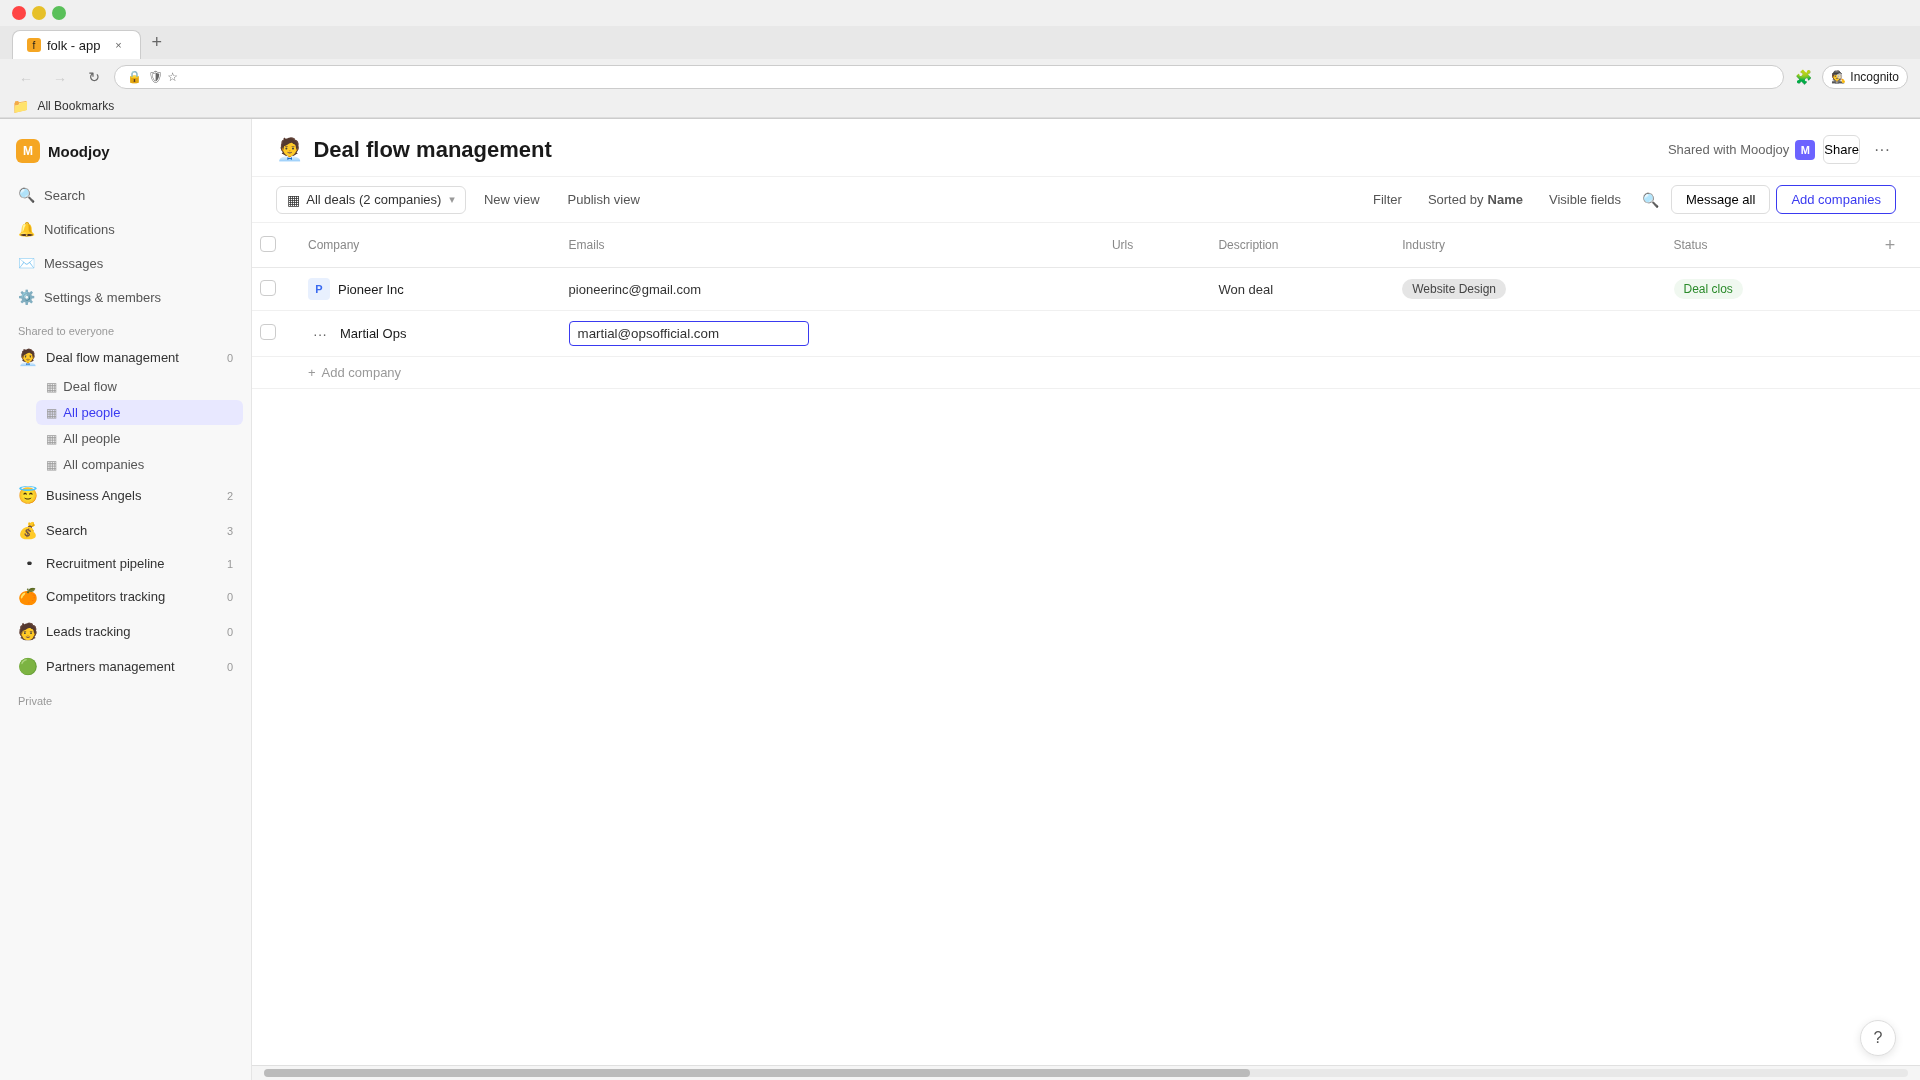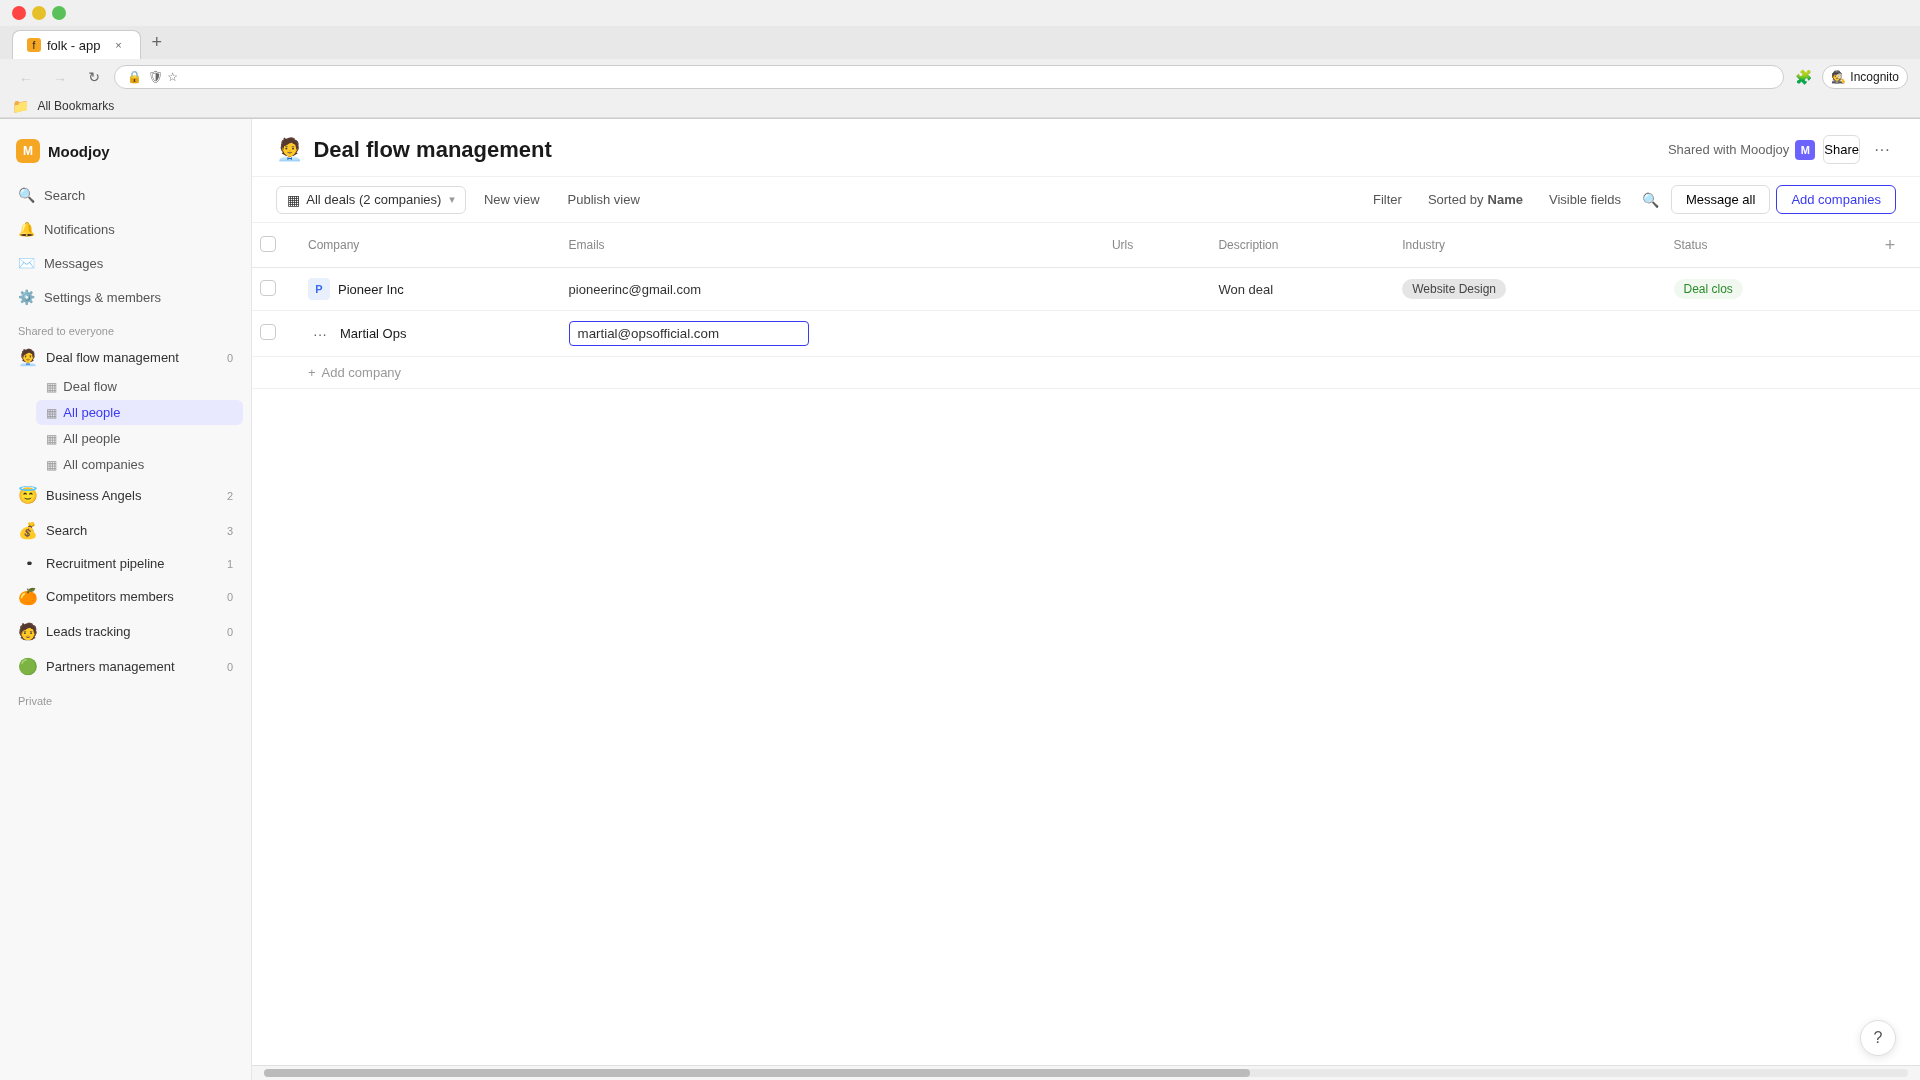--- a/index.html
+++ b/index.html
@@ -229,21 +229,21 @@
       </div>
 
       <div class="group-header">
         <span class="group-emoji" style="font-size:12px;letter-spacing:-3px;">••</span>
         <span class="group-label">Recruitment pipeline</span>
         <span class="group-count">1</span>
       </div>
 
       <div class="group-header">
         <span class="group-emoji">🍊</span>
-        <span class="group-label">Competitors members</span>
+        <span class="group-label">Competitors tracking</span>
         <span class="group-count">0</span>
       </div>
 
       <div class="group-header">
         <span class="group-emoji">🧑</span>
         <span class="group-label">Leads tracking</span>
         <span class="group-count">0</span>
       </div>
 
       <div class="group-header">

